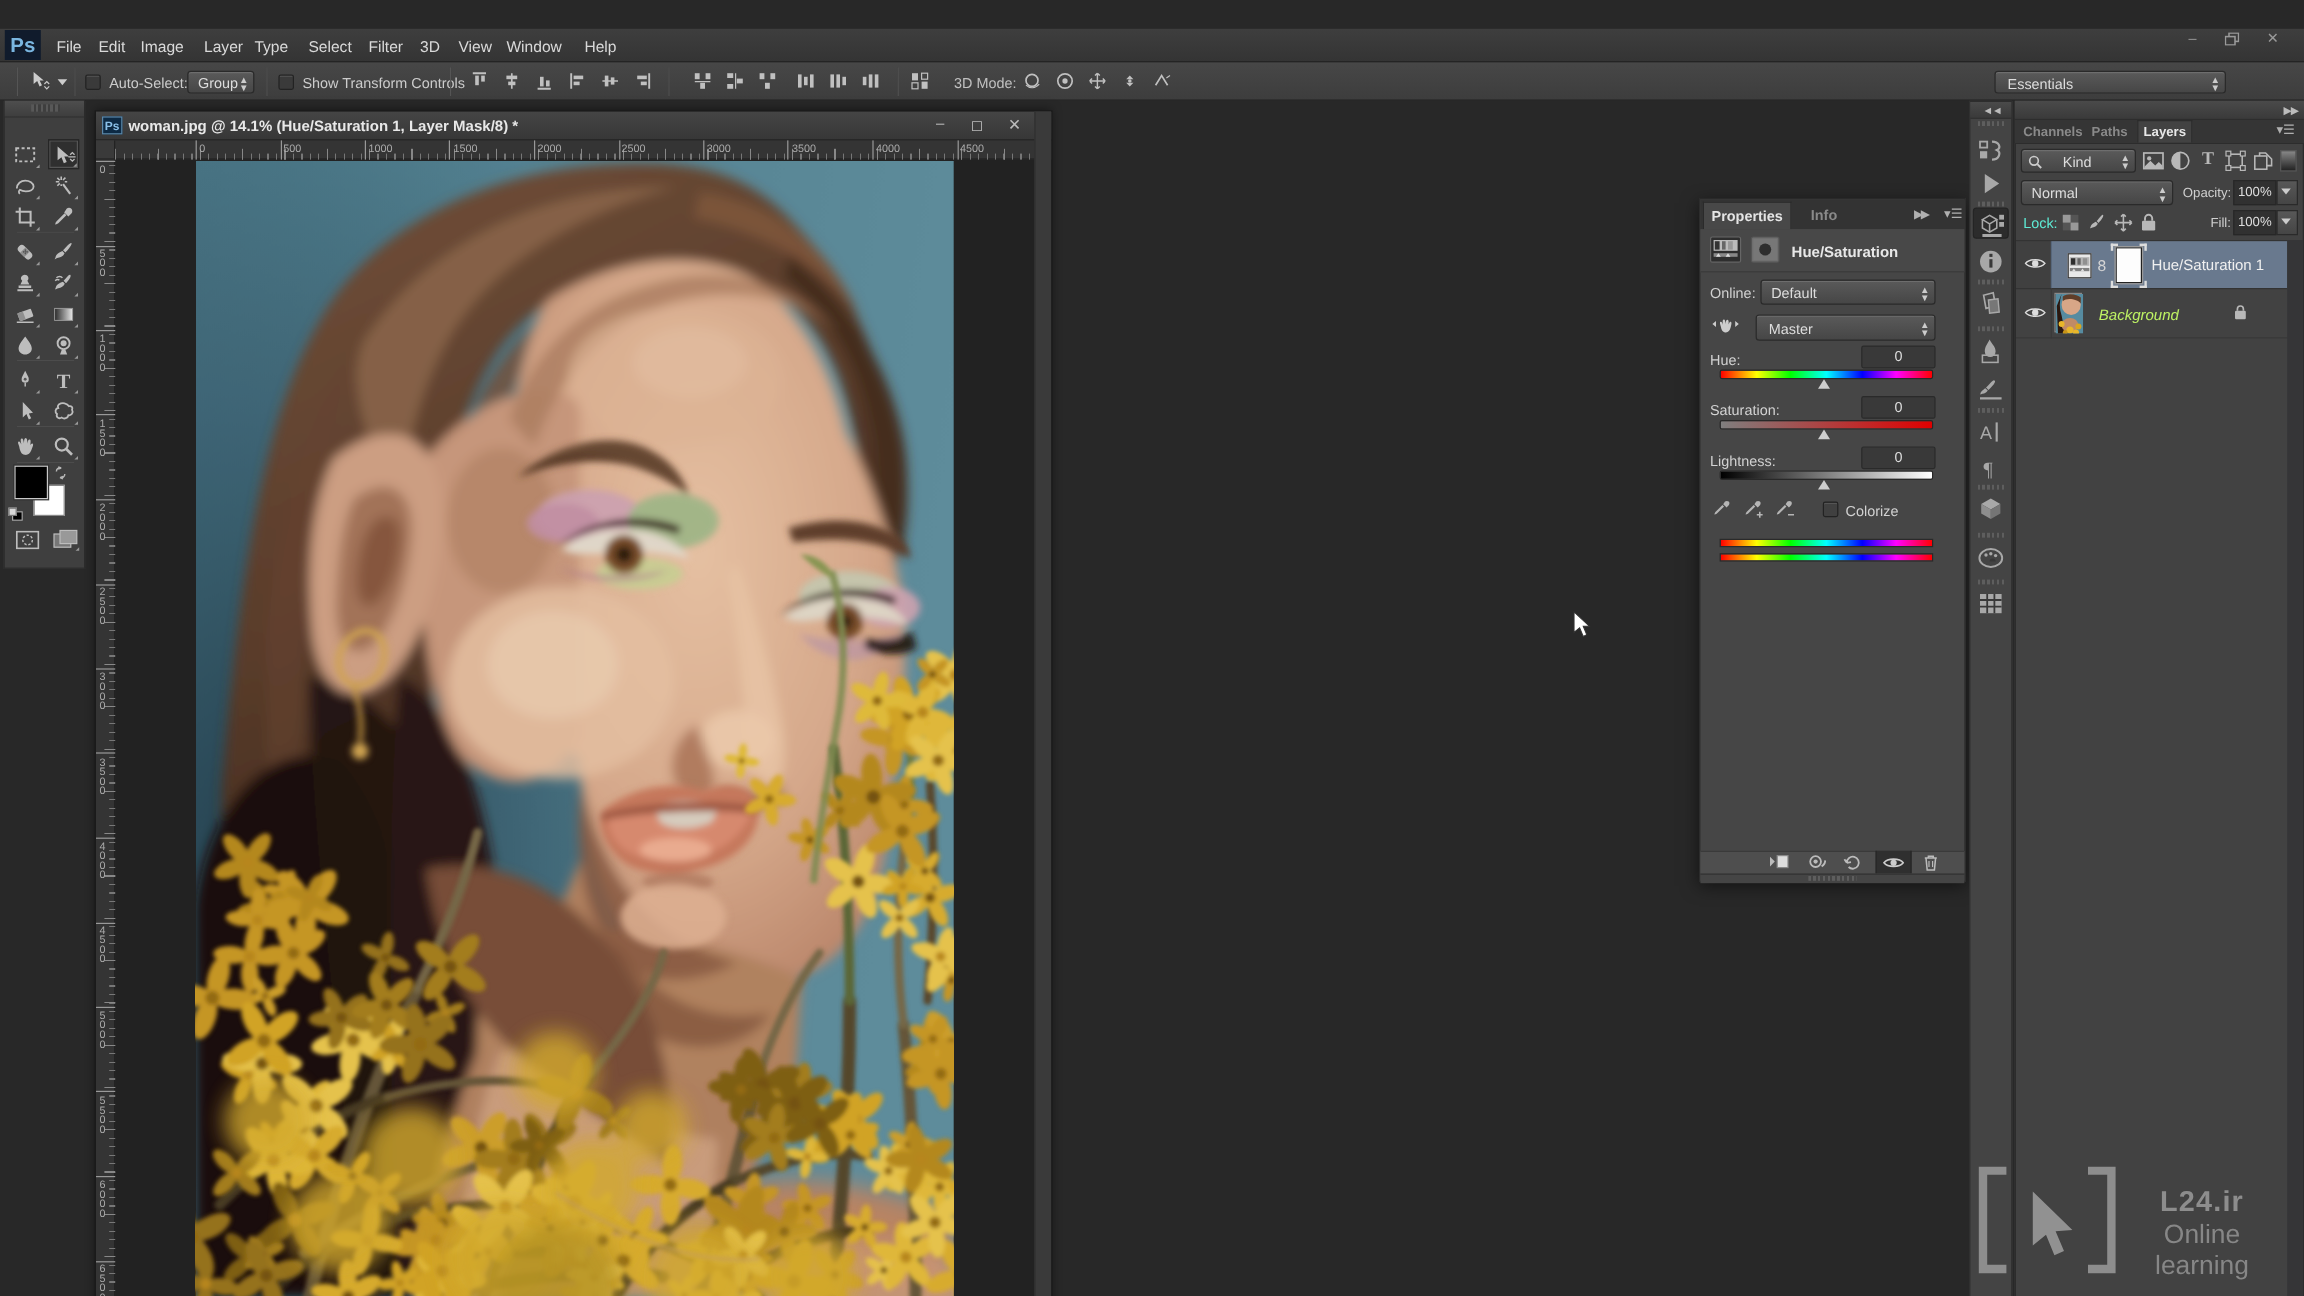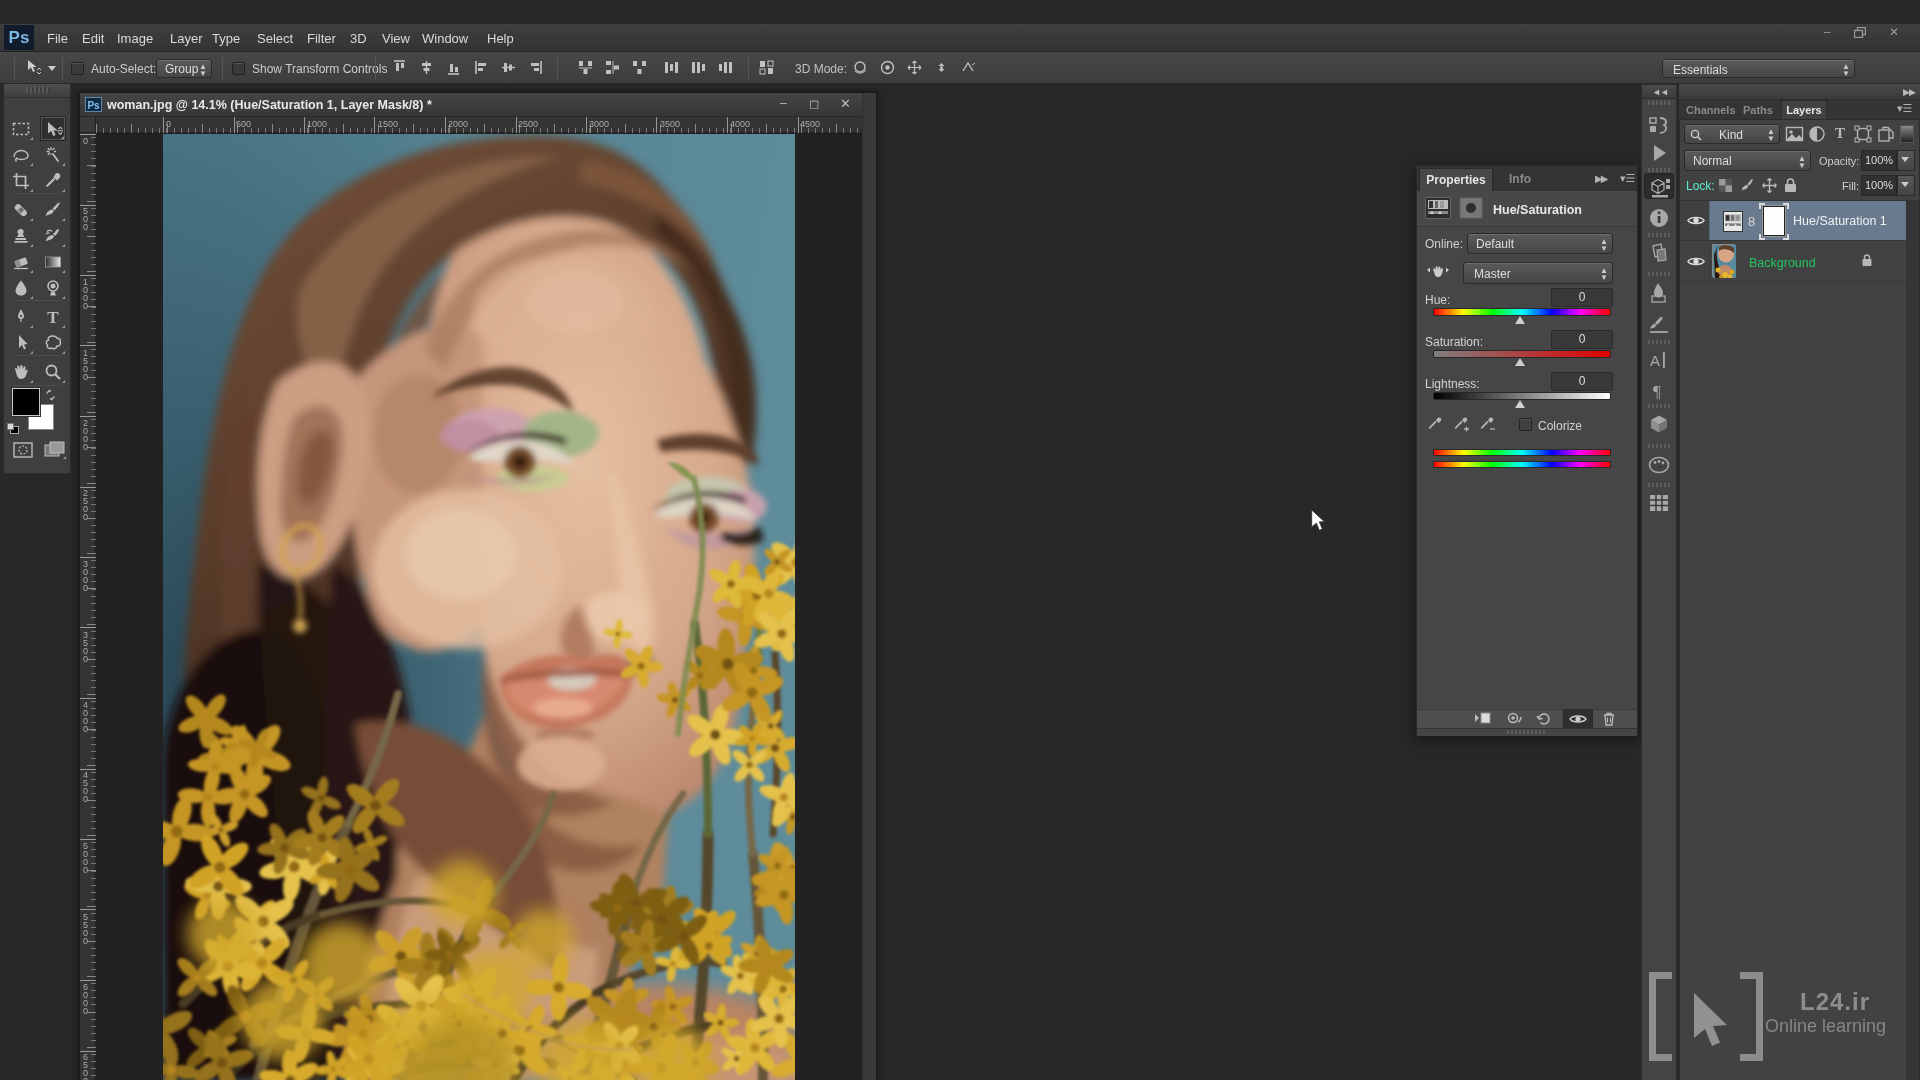--- a/index.html
+++ b/index.html
@@ -1929,21 +1929,21 @@
           <path d="M5 0 C3 6 3 12 5 18 L8 33 L2 33 L1 10 Z" fill="#2a1810"></path>
           <ellipse cx="13" cy="9" rx="8" ry="8.5" fill="#d8a687"></ellipse>
           <path d="M6 2 C10 -1 18 0 21 3 L21 8 C18 4 9 3 6 6 Z" fill="#5f3e2a"></path>
           <ellipse cx="12" cy="26" rx="7" ry="6" fill="#c08a66"></ellipse>
           <circle cx="5" cy="25" r="2.5" fill="#e8b62a"></circle>
           <circle cx="12" cy="30" r="3" fill="#e8b62a"></circle>
           <circle cx="19" cy="27" r="2.5" fill="#d9a51e"></circle>
           <circle cx="17" cy="32" r="2.5" fill="#e8b62a"></circle>
           <circle cx="8" cy="32" r="2" fill="#c79417"></circle>
         </svg></div>
-      <div style="position:absolute;left:70px;top:172px;color:#22c55e;font-size:12.5px;">Background</div>
+      <div style="position:absolute;left:70px;top:172px;color:#bef264;font-size:12.5px;font-style:italic">Background</div>
       <div style="position:absolute;left:182px;top:169px;width:12px;height:14px"><svg width="12" height="14" viewBox="0 0 12 14">
           <rect x="1.5" y="6" width="9" height="7" rx="1" fill="#b8b8b8"></rect>
           <path d="M3.5 6 V4.5 a2.5 2.5 0 0 1 5 0 V6" fill="none" stroke="#b8b8b8" stroke-width="1.4"></path>
         </svg></div>
       <div style="position:absolute;left:1px;top:197px;width:226px;height:1px;background:#393939"></div>
       <div style="position:absolute;left:227px;top:116px;width:13px;height:884px;background:#353537"></div>
       <div style="position:absolute;left:0;top:1000px;width:241px;height:20px;background:#424242;border-top:1px solid #333"></div>
       <div style="position:absolute;left:40px;top:1003px"><svg width="18" height="14" viewBox="0 0 18 14">
           <rect x="1" y="4" width="8" height="6" rx="3" fill="none" stroke="#b0b0b0" stroke-width="1.4"></rect>
           <rect x="9" y="4" width="8" height="6" rx="3" fill="none" stroke="#b0b0b0" stroke-width="1.4"></rect>
@@ -1972,20 +1972,20 @@
 
   <div id="watermark">
       <svg class="abs" style="left:1646px;top:948px" width="120" height="92" viewBox="0 0 120 92">
         <g fill="#9a9a9a" opacity="0.85">
           <path d="M3 0 H26 V7 H10 V82 H26 V89 H3 Z"></path>
           <path d="M117 0 H94 V7 H110 V82 H94 V89 H117 Z"></path>
         </g>
         <path d="M48 21 L48 66 L59 57 L66 74 L74 70.5 L67 54 L81 53 Z" fill="#9a9a9a" opacity="0.9"></path>
       </svg>
       <div class="abs" style="left:1770px;top:964px;width:130px;text-align:center;color:#8d8d8d;font-size:24px;font-weight:bold;letter-spacing:1px">L24.ir</div>
-      <div class="abs" style="left:1765px;top:992px;width:140px;text-align:left;color:#878787;font-size:18px">Online learning</div>
+      <div class="abs" style="left:1765px;top:992px;width:140px;text-align:center;color:#878787;font-size:22px">Online learning</div>
     </div>
 
   <svg class="abs" style="left:1310px;top:485px" width="17" height="24" viewBox="0 0 20 28">
     <path d="M2 1 L2 21 L7.5 16.5 L11 25 L14.5 23.4 L11 15 L17 15 Z" fill="#fff" stroke="#333" stroke-width="1"></path>
   </svg>
 
 </div>
 
 </body></html>

